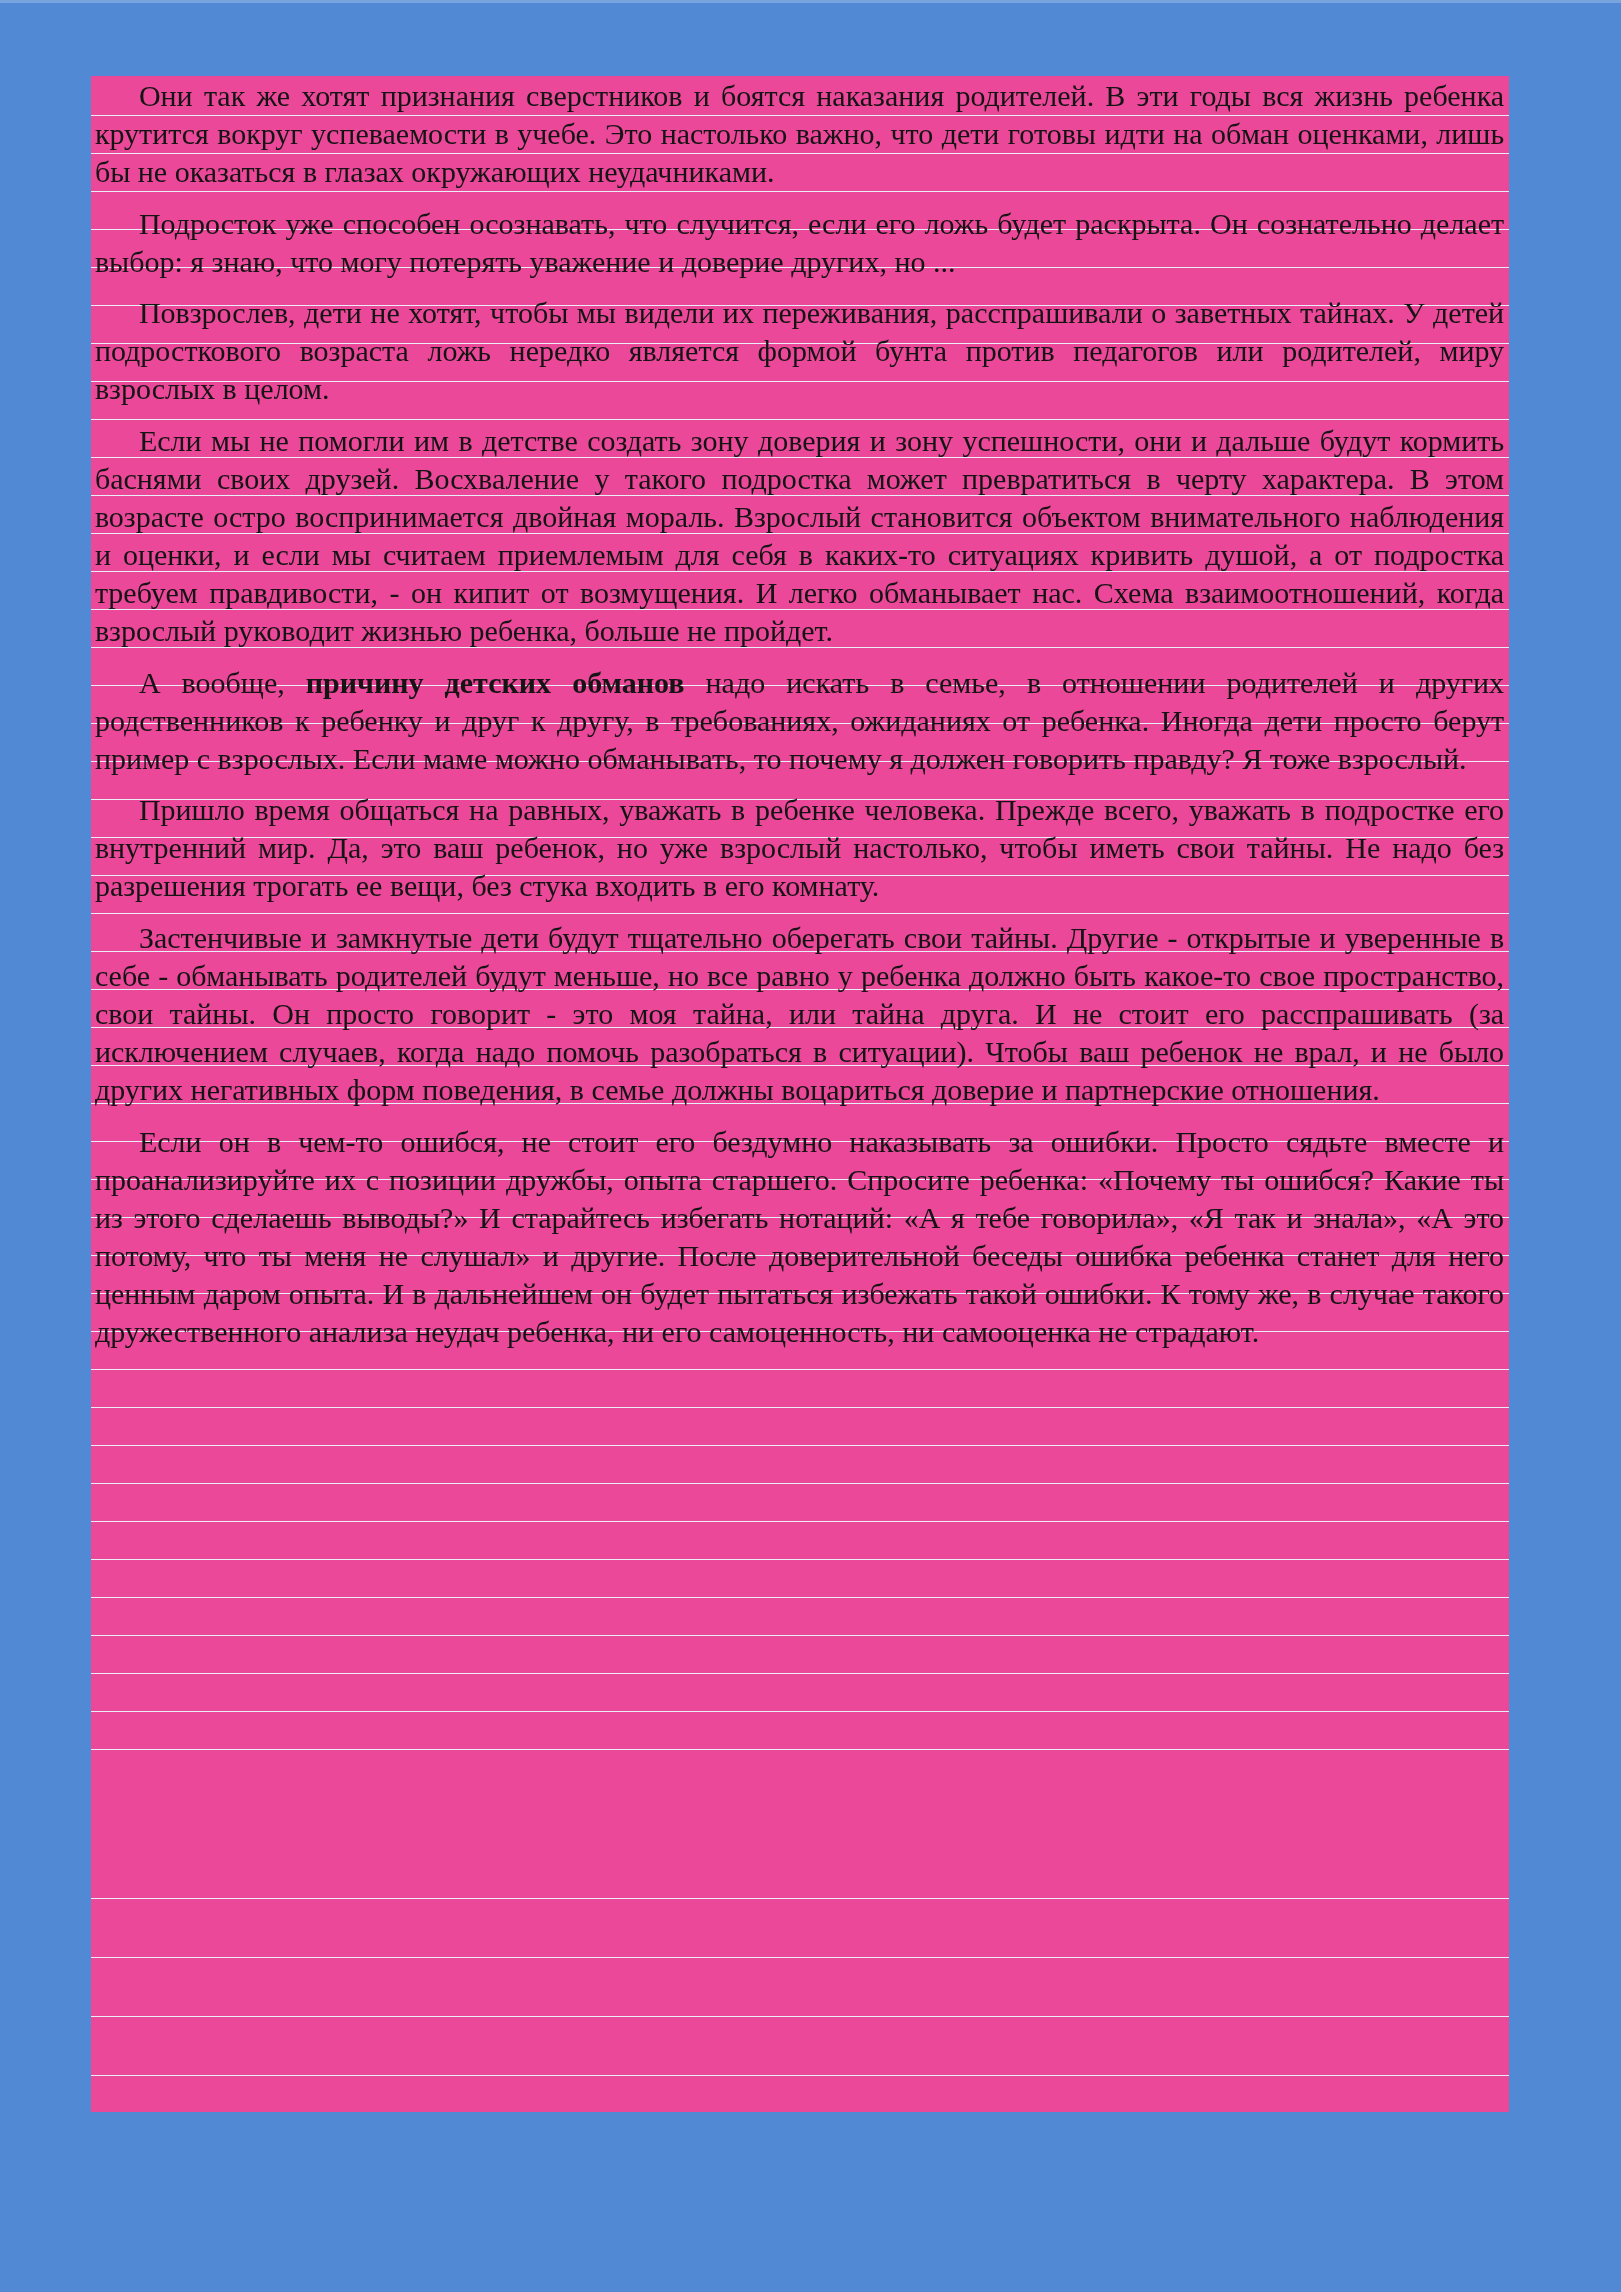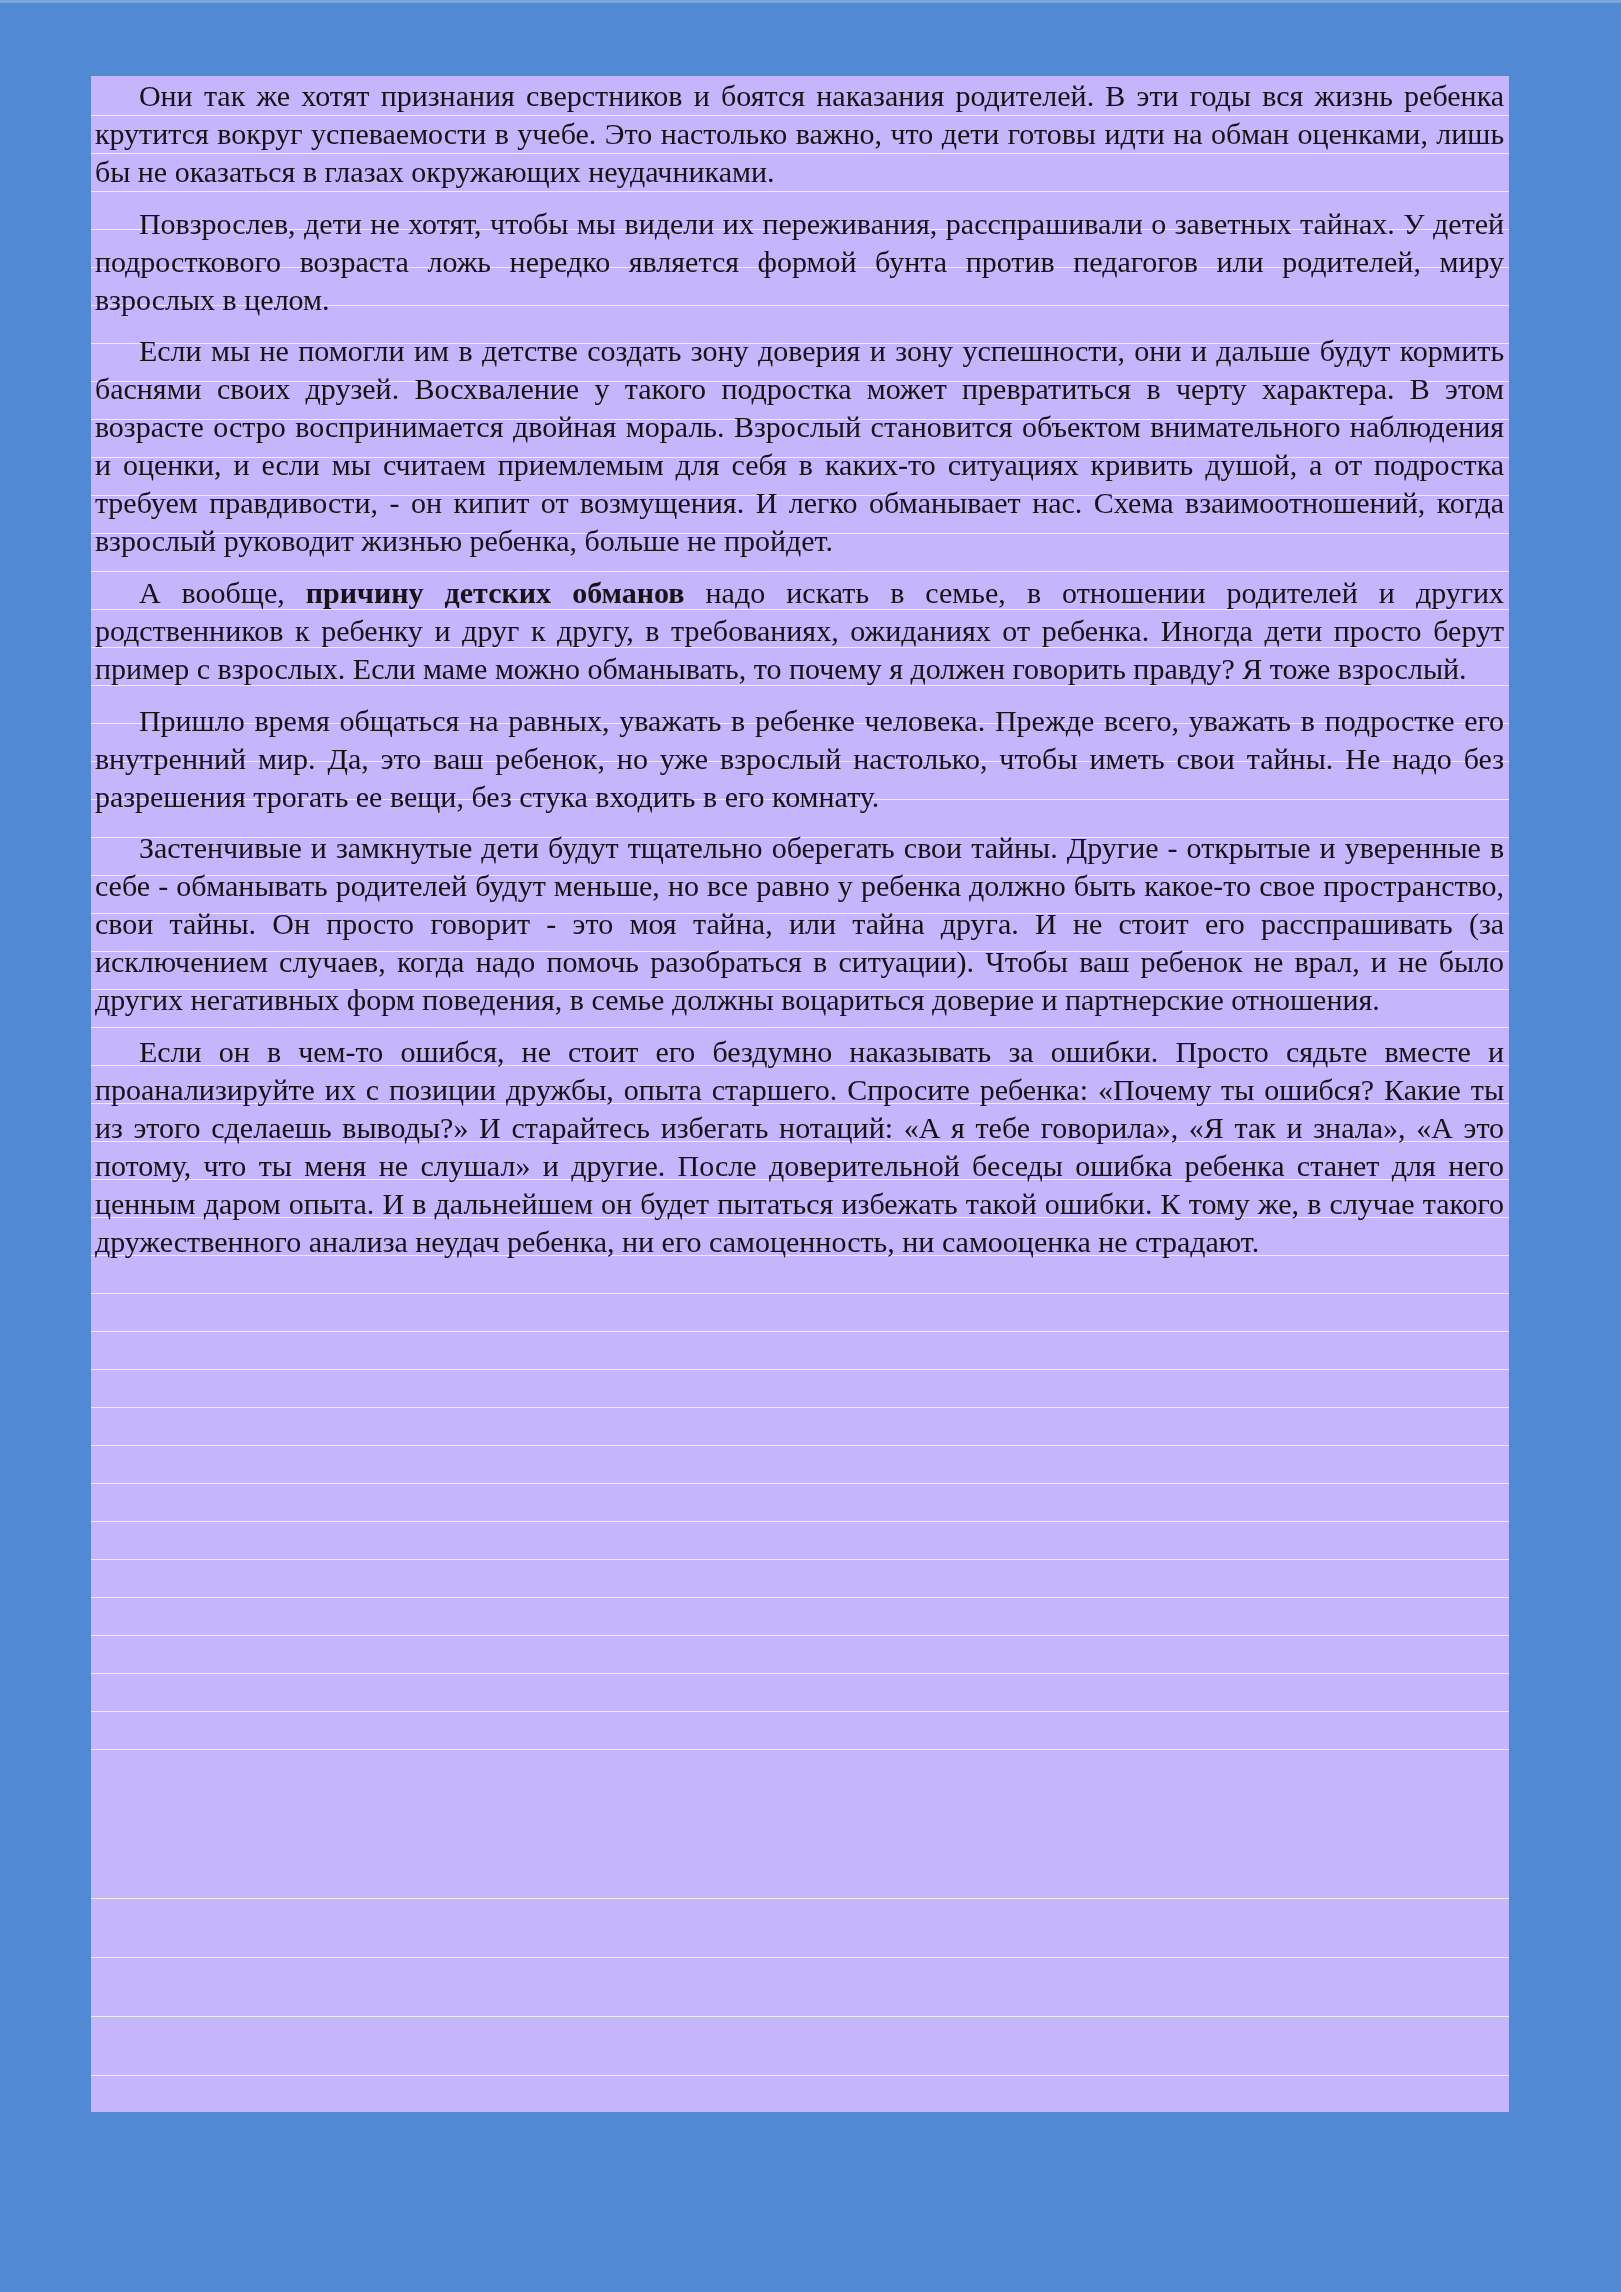--- a/index.html
+++ b/index.html
@@ -55,25 +55,26 @@
     text-indent: 44px;
   }
   p.para:last-child { margin-bottom: 11px; }
   .b { font-weight: bold; }
 </style>
 </head>
 <body style="background: rgb(82, 137, 212);">
 
 <div class="top-edge" style="background: rgb(122, 164, 221);"></div>
 
-<div class="page" style="background: #c4b5fd;">
+<div class="page" style="background: #ec4899;">
   <div class="ruling-text"></div>
   <div class="ruling-bottom"></div>
   <div class="text-block" style="color: rgb(20, 20, 20);">
       <p class="para"><span>Они так же хотят признания сверстников и боятся наказания родителей. В эти годы вся жизнь ребенка крутится вокруг успеваемости в учебе. Это настолько важно, что дети готовы идти на обман оценками, лишь бы не оказаться в глазах окружающих неудачниками.</span></p>
+      <p class="para"><span>Подросток уже способен осознавать, что случится, если его ложь будет раскрыта. Он сознательно делает выбор: я знаю, что могу потерять уважение и доверие других, но ...</span></p>
       <p class="para"><span>Повзрослев, дети не хотят, чтобы мы видели их переживания, расспрашивали о заветных тайнах. У детей подросткового возраста ложь нередко является формой бунта против педагогов или родителей, миру взрослых в целом.</span></p>
       <p class="para"><span>Если мы не помогли им в детстве создать зону доверия и зону успешности, они и дальше будут кормить баснями своих друзей. Восхваление у такого подростка может превратиться в черту характера. В этом возрасте остро воспринимается двойная мораль. Взрослый становится объектом внимательного наблюдения и оценки, и если мы считаем приемлемым для себя в каких-то ситуациях кривить душой, а от подростка требуем правдивости, - он кипит от возмущения. И легко обманывает нас. Схема взаимоотношений, когда взрослый руководит жизнью ребенка, больше не пройдет.</span></p>
       <p class="para"><span>А вообще, </span><span class="b">причину детских обманов</span><span> надо искать в семье, в отношении родителей и других родственников к ребенку и друг к другу, в требованиях, ожиданиях от ребенка. Иногда дети просто берут пример с взрослых. Если маме можно обманывать, то почему я должен говорить правду? Я тоже взрослый.</span></p>
       <p class="para"><span>Пришло время общаться на равных, уважать в ребенке человека. Прежде всего, уважать в подростке его внутренний мир. Да, это ваш ребенок, но уже взрослый настолько, чтобы иметь свои тайны. Не надо без разрешения трогать ее вещи, без стука входить в его комнату.</span></p>
       <p class="para"><span>Застенчивые и замкнутые дети будут тщательно оберегать свои тайны. Другие - открытые и уверенные в себе - обманывать родителей будут меньше, но все равно у ребенка должно быть какое-то свое пространство, свои тайны. Он просто говорит - это моя тайна, или тайна друга. И не стоит его расспрашивать (за исключением случаев, когда надо помочь разобраться в ситуации). Чтобы ваш ребенок не врал, и не было других негативных форм поведения, в семье должны воцариться доверие и партнерские отношения.</span></p>
       <p class="para"><span>Если он в чем-то ошибся, не стоит его бездумно наказывать за ошибки. Просто сядьте вместе и проанализируйте их с позиции дружбы, опыта старшего. Спросите ребенка: «Почему ты ошибся? Какие ты из этого сделаешь выводы?» И старайтесь избегать нотаций: «А я тебе говорила», «Я так и знала», «А это потому, что ты меня не слушал» и другие. После доверительной беседы ошибка ребенка станет для него ценным даром опыта. И в дальнейшем он будет пытаться избежать такой ошибки. К тому же, в случае такого дружественного анализа неудач ребенка, ни его самоценность, ни самооценка не страдают.</span></p>
     </div>
 </div>
 
 

